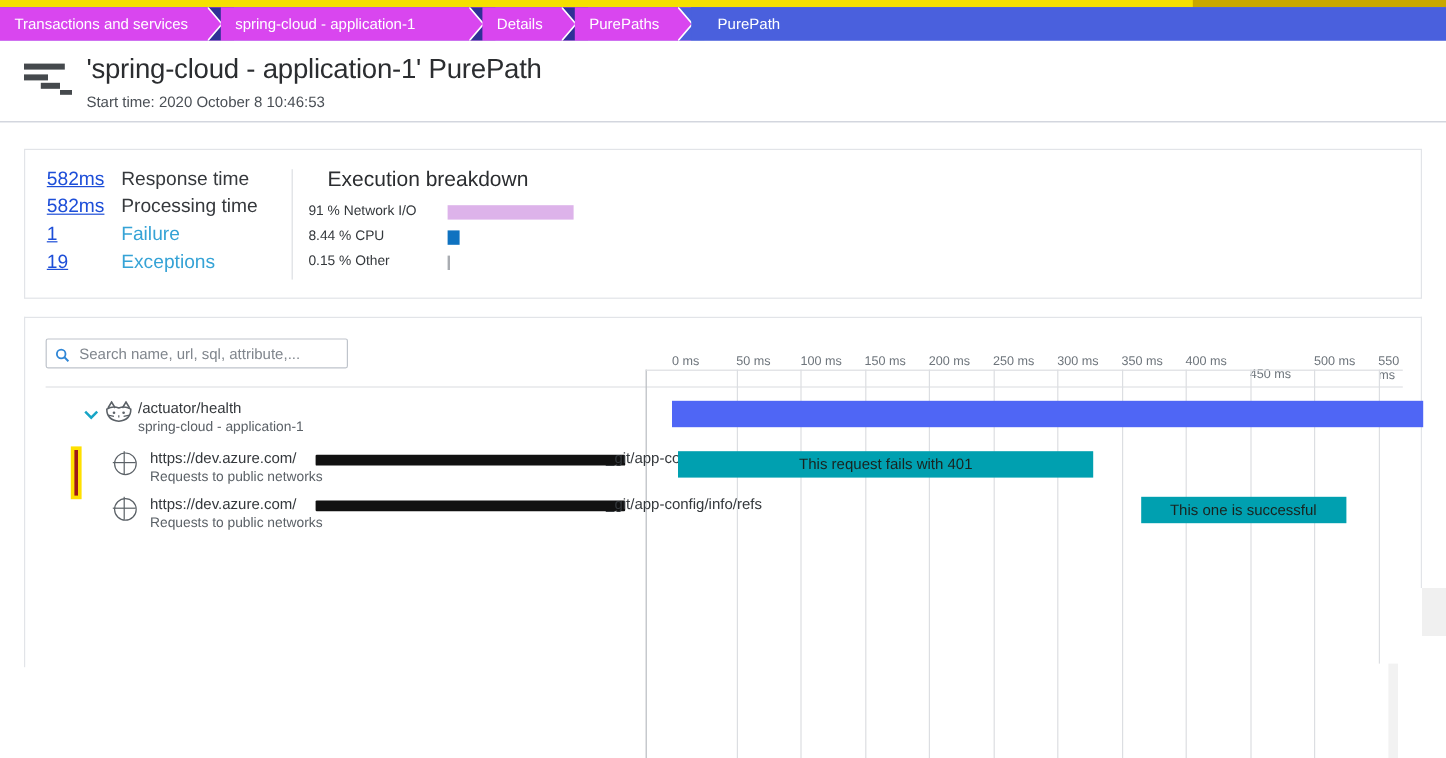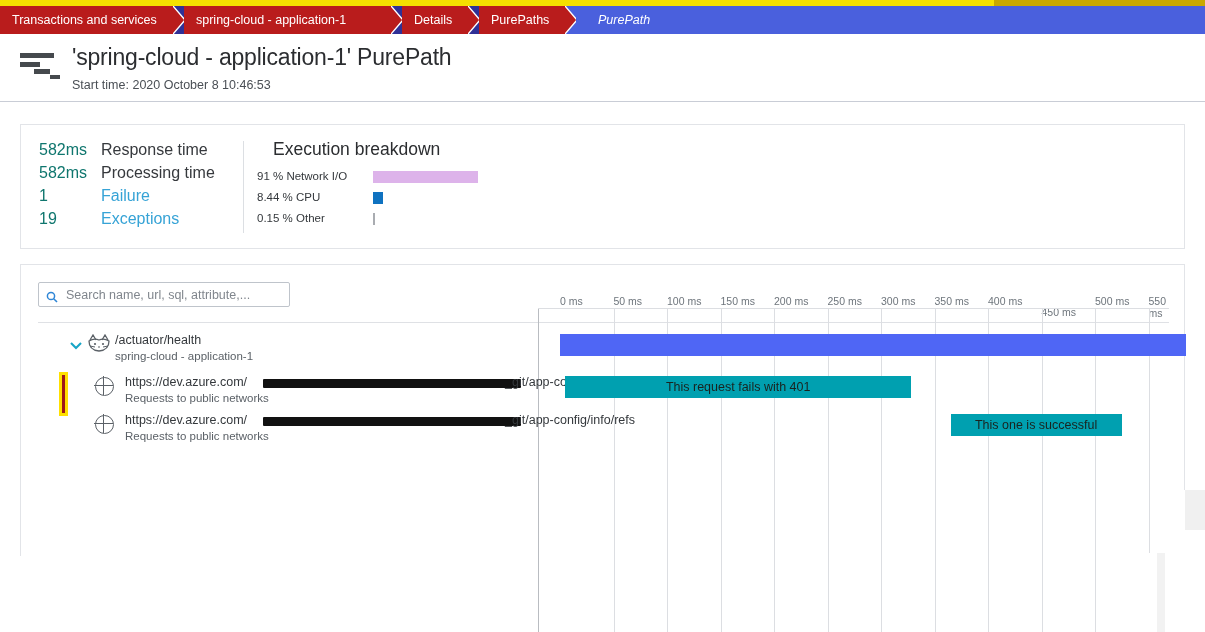--- a/index.html
+++ b/index.html
@@ -14,40 +14,40 @@
 
   
   .topstrip { position:absolute; left:0; top:0; width:1205px; height:6px; background:#c9a800; }
   .topstrip .fill { position:absolute; left:0; top:0; height:6px; width:82.5%; background:#f5e000; }
 
   
   .crumbbar { position:absolute; left:0; top:6px; width:1205px; height:28px; background:#4a60dd; }
   .crumb { position:absolute; top:0; height:28px; display:flex; align-items:center;
            color:#ffffff; font-size:12.5px; white-space:nowrap; }
   .crumb .txt { padding-left:12px; padding-right:6px; }
-  .crumb.dark { background:#b91c1c; }
-  .crumb.light { background:#4a60dd;font-style:italic; }
+  .crumb.dark { background:#d946ef; }
+  .crumb.light { background:#4a60dd; }
   .chev { position:absolute; top:0; width:22px; height:28px; }
   .chev svg { display:block; }
 
   
   .titlewrap { position:absolute; left:0; top:34px; width:1205px; height:68px;
                background:#ffffff; border-bottom:1px solid #c9cdd6; }
   .ppicon { position:absolute; left:20px; top:17px; width:48px; height:28px; }
   .ppicon i { position:absolute; display:block; background:#45494d; }
   .ptitle { position:absolute; left:72px; top:10px; font-size:23px; color:#2b2d30;
             font-weight:400; letter-spacing:-0.2px; }
   .psub { position:absolute; left:72px; top:44px; font-size:12.5px; color:#4a4f55; }
 
   
   .card { position:absolute; background:#ffffff; border:1px solid #e2e4e8; }
   .summary { left:20px; top:124px; width:1165px; height:125px; }
   .metrics { position:absolute; left:18px; top:16px; width:200px; }
   .mrow { height:23px; display:flex; align-items:baseline; }
-  .mval { display:inline-block; min-width:62px; font-size:16px; color:#0f766e; }
+  .mval { display:inline-block; min-width:62px; font-size:16px; color:#1d4ed8;text-decoration:underline; }
   .mlabel { font-size:16px; color:#36393d; }
   .mlabel.link { color:#36a3d6; }
   .vsep { position:absolute; left:222px; top:16px; width:1px; height:92px; background:#dcdfe3; }
 
   .ebtitle { position:absolute; left:252px; top:14px; font-size:17.5px; color:#2b2d30; }
   .ebrow { position:absolute; left:236px; font-size:11.5px; color:#34383c; }
   .ebbar { position:absolute; height:12px; }
 
   
   .waterfall { left:20px; top:264px; width:1165px; height:292px; border-bottom:none; }

